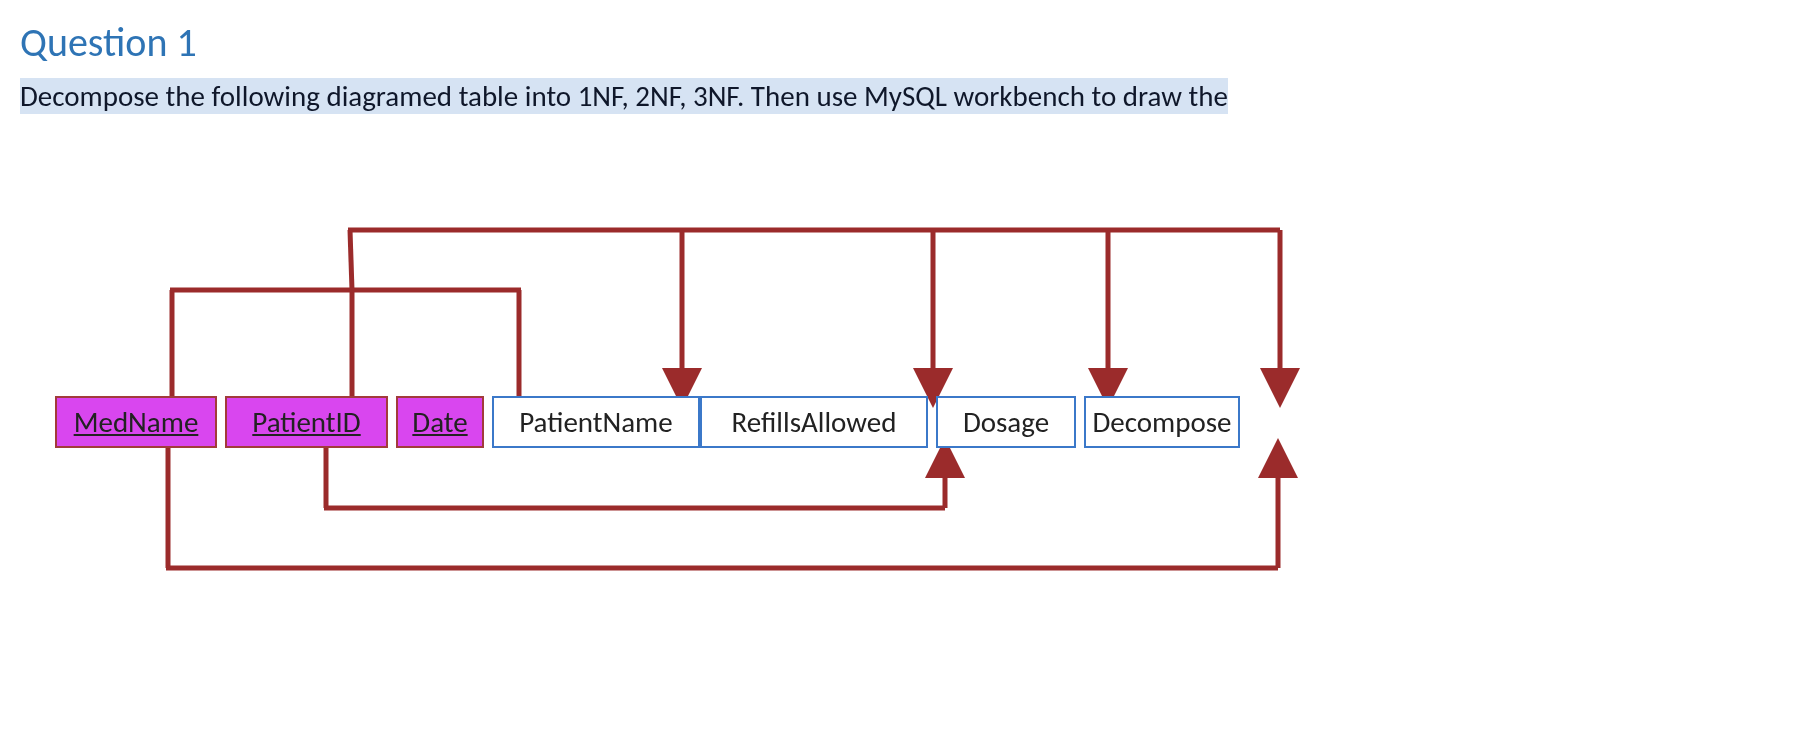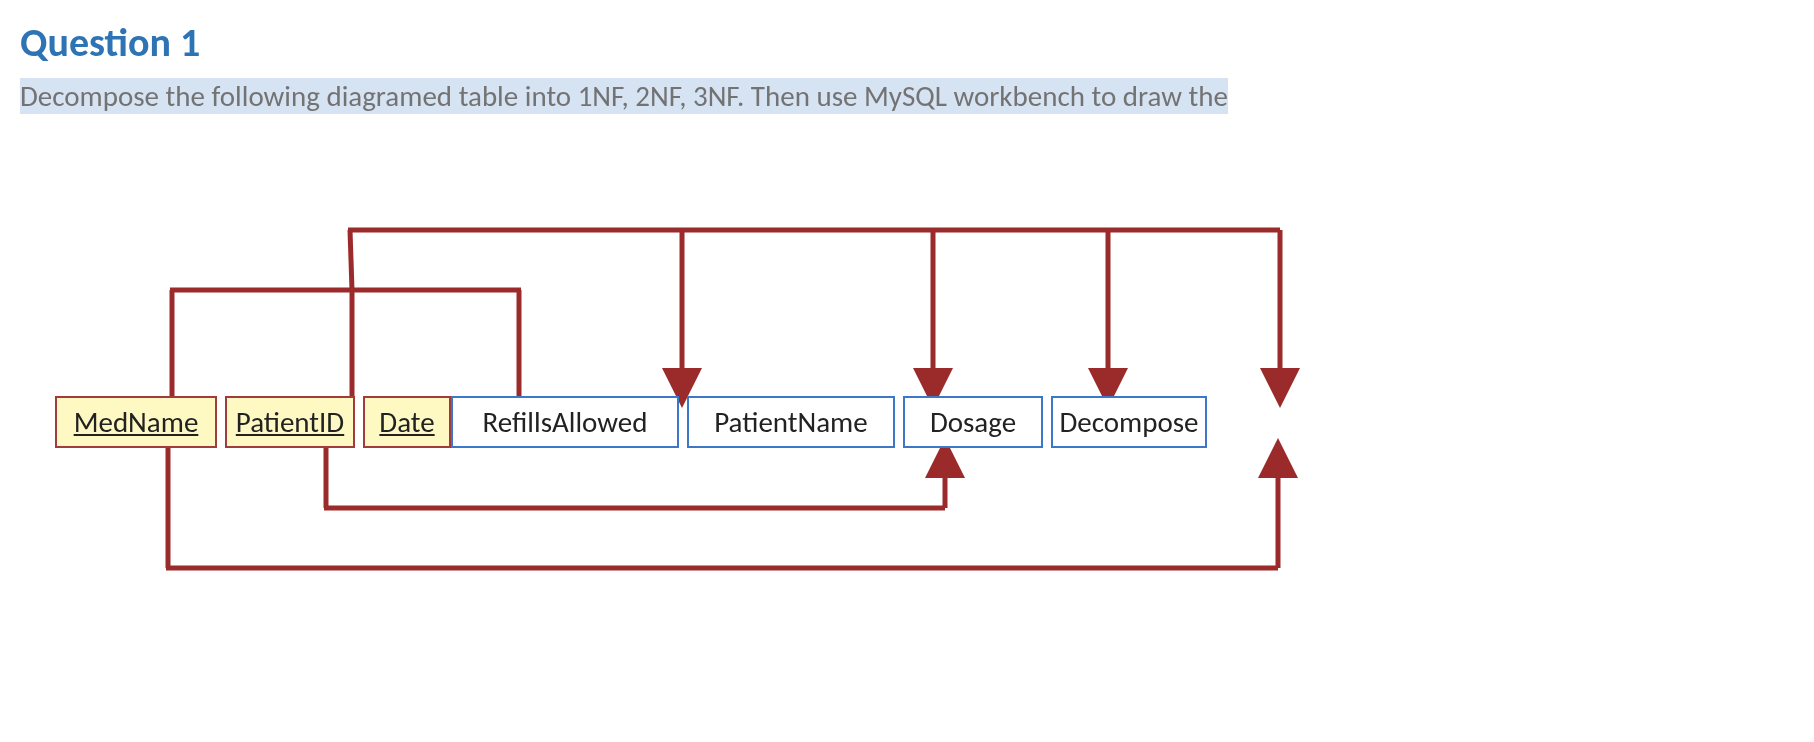--- a/index.html
+++ b/index.html
@@ -10,26 +10,26 @@
     body {
       font-family: Calibri, Arial, sans-serif;
       background: #fff;
       width: 1814px;
       height: 742px;
       position: relative;
     }
     .heading {
       color: #2e74b5;
       font-size: 40px;
-      font-weight: 700;
+      font-weight: 400;
       padding: 18px 0 0 20px;
     }
     .prompt {
       font-size: 29px;
-      color: #737373;
+      color: #0f172a;
       line-height: 1.5;
       padding: 8px 16px 0 20px;
     }
     .highlight {
       background: #d6e3f3;
     }
     .diagram-area {
       position: absolute;
       left: 0;
       top: 180px;
@@ -47,21 +47,21 @@
     .cell {
       display: flex;
       align-items: center;
       justify-content: center;
       font-size: 29px;
       color: #222;
       border: 2px solid;
       margin-right: 8px;
     }
     .cell.key {
-      background: #fef9c3;
+      background: #d946ef;
       border-color: #a23b3b;
       text-decoration: underline;
     }
     .cell.nonkey {
       background: #fff;
       border-color: #3b78c9;
     }
     svg.arrows {
       position: absolute;
       left: 0;
@@ -107,20 +107,20 @@
       <line x1="945" y1="328" x2="945" y2="278" marker-end="url(#arrowhead)"></line>
 
       <line x1="168" y1="268" x2="168" y2="388"></line>
       <line x1="166" y1="388" x2="1278" y2="388"></line>
       <line x1="1278" y1="388" x2="1278" y2="278" marker-end="url(#arrowhead)"></line>
     </g>
   </svg>
 
   <div class="cells">
     <div class="cell key" style="width:162px">MedName</div>
-    <div class="cell key" style="width:130px">PatientID</div>
+    <div class="cell key" style="width:163px">PatientID</div>
     <div class="cell key" style="width:88px">Date</div>
+    <div class="cell nonkey" style="width:208px">PatientName</div>
     <div class="cell nonkey" style="width:228px; margin-left:-8px;">RefillsAllowed</div>
-    <div class="cell nonkey" style="width:208px">PatientName</div>
     <div class="cell nonkey" style="width:140px">Dosage</div>
     <div class="cell nonkey" style="width:156px">Decompose</div>
   </div>
 </div>
 
 </body></html>

